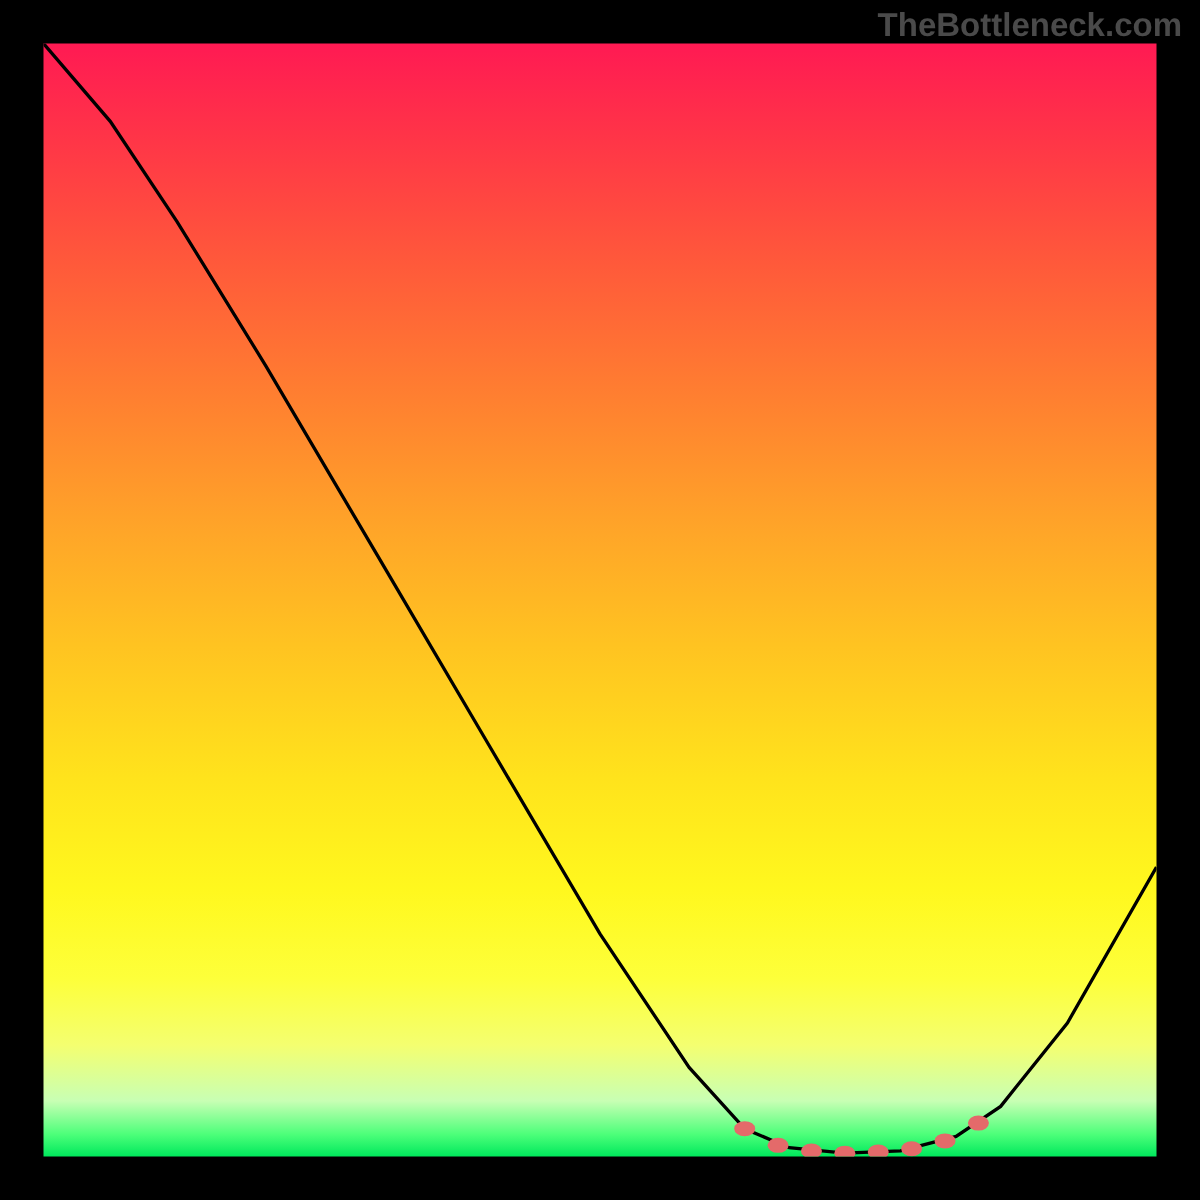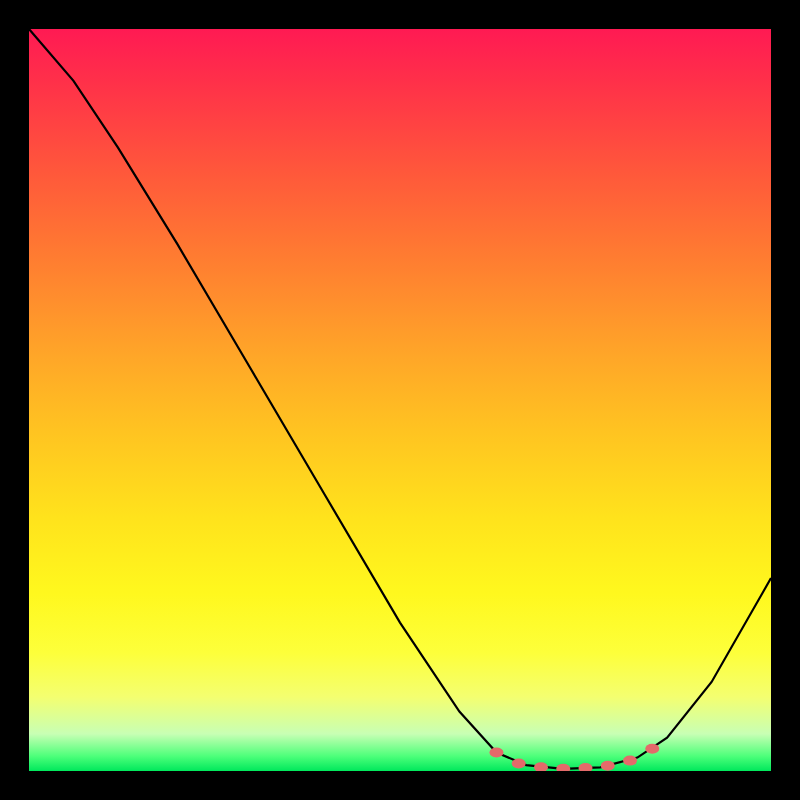--- a/index.html
+++ b/index.html
@@ -44,20 +44,21 @@
   svg.curve {
     position: absolute;
     inset: 0;
     width: 742px;
     height: 742px;
   }
 </style>
 </head>
 <body>
 <div class="container">
+  <div class="watermark">TheBottleneck.com</div>
   <div class="plot-area">
     <div class="gradient-bg"></div>
     <svg class="curve" viewBox="0 0 742 742" preserveAspectRatio="none">
       <path id="main-curve" fill="none" stroke="#000" stroke-width="2.2" d="M0.0 0.0 L44.5 51.9 L89.0 118.7 L148.4 215.2 L222.6 341.3 L296.8 467.5 L371.0 593.6 L430.4 682.6 L467.5 723.5 L497.1 736.1 L534.2 739.8 L571.3 738.3 L608.4 728.6 L638.1 708.6 L682.6 653.0 L742.0 549.1 "></path>
       <g id="dots">
           <ellipse cx="467.46" cy="723.45" rx="7" ry="5" fill="#e46a6a"></ellipse>
           <ellipse cx="489.72" cy="734.58" rx="7" ry="5" fill="#e46a6a"></ellipse>
           <ellipse cx="511.97999999999996" cy="738.29" rx="7" ry="5" fill="#e46a6a"></ellipse>
           <ellipse cx="534.24" cy="739.774" rx="7" ry="5" fill="#e46a6a"></ellipse>
           <ellipse cx="556.5" cy="739.032" rx="7" ry="5" fill="#e46a6a"></ellipse>

